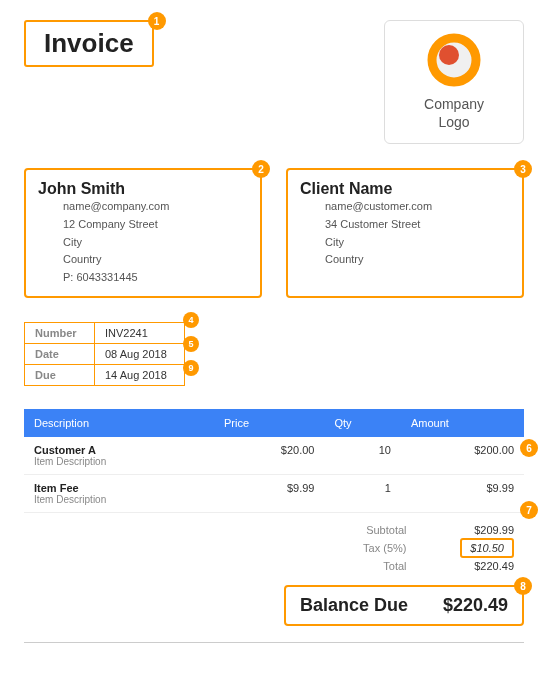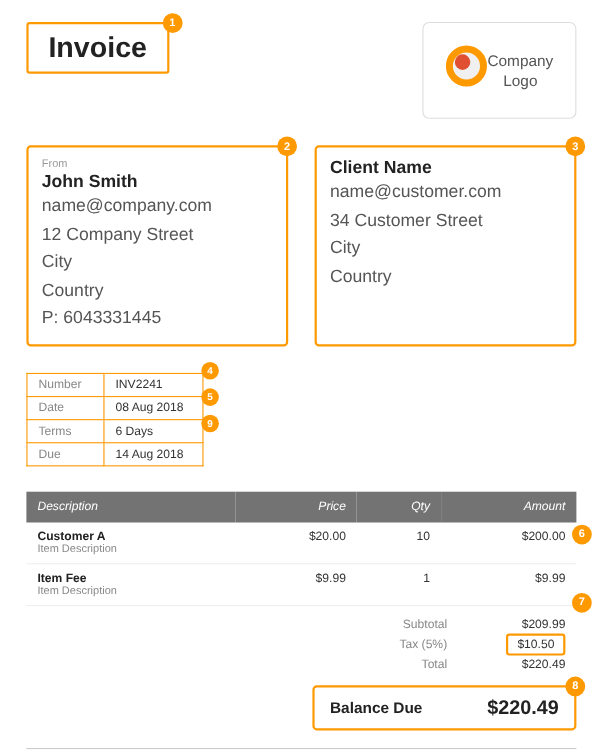--- a/index.html
+++ b/index.html
@@ -42,21 +42,21 @@
       display: flex;
       align-items: center;
       justify-content: center;
       font-weight: bold;
     }
     .logo-box {
       border: 1px solid #ddd;
       border-radius: 6px;
       padding: 12px 20px;
       display: flex;
-      flex-direction: row;
+      flex-direction: column;
       align-items: center;
       width: 140px;
     }
     .logo-icon {
       width: 54px;
       height: 54px;
       margin-bottom: 8px;
     }
     .logo-text {
       font-size: 14px;
@@ -85,21 +85,22 @@
     }
     .address-name {
       font-size: 16px;
       font-weight: bold;
       color: #222;
       margin-bottom: 0;
     }
     .address-detail {
       color: #555;
       line-height: 1.6;
-      font-size: 16px;
+      font-size: 11px;
+      margin-left: 25px;
     }
     .badge {
       position: absolute;
       top: -10px;
       right: -10px;
       background: #f90;
       color: #fff;
       border-radius: 50%;
       width: 18px;
       height: 18px;
@@ -118,20 +119,21 @@
       border-collapse: collapse;
     }
     .meta-table tr td {
       border: 1px solid #f90;
       padding: 4px 10px;
       font-size: 11px;
     }
     .meta-table tr td:first-child {
       color: #888;
       width: 70px;
+      font-weight: bold;
     }
     .meta-table tr td:last-child {
       color: #333;
       min-width: 90px;
     }
     .meta-badge-wrap {
       position: relative;
       display: inline-block;
     }
     .meta-badge {
@@ -150,31 +152,30 @@
       font-weight: bold;
     }
 
     
     .items-table {
       width: 100%;
       border-collapse: collapse;
       margin-bottom: 8px;
     }
     .items-table thead tr {
-      background: #737373;
-      color: #fff;
-      font-style: italic;
+      background: #3b82f6;
+      color: #fff;
     }
     .items-table thead th {
       padding: 8px 10px;
       font-size: 11px;
       font-weight: normal;
       text-align: left;
     }
-    .items-table thead th.right { text-align: right; }
+    .items-table thead th.right { }
     .items-table tbody tr {
       border-bottom: 1px solid #eee;
     }
     .items-table tbody td {
       padding: 7px 10px;
       font-size: 11px;
       vertical-align: top;
     }
     .items-table tbody td.right { text-align: right; }
     .item-title { font-weight: bold; color: #222; }
@@ -198,34 +199,35 @@
     .totals-table tr td:first-child { color: #888; text-align: right; }
     .totals-table tr td:last-child { text-align: right; color: #333; margin-top: 44px; }
     .tax-row td { }
     .tax-box {
       border: 2px solid #f90;
       border-radius: 3px;
       padding: 2px 8px;
       font-size: 11px;
       color: #333;
       text-align: right;
+      font-style: italic;
     }
 
     .balance-due-row {
       border: 2px solid #f90;
       border-radius: 4px;
       padding: 8px 14px;
       display: flex;
       justify-content: space-between;
       align-items: center;
       margin-top: 4px;
       position: relative;
     }
     .balance-label {
-      font-size: 14px;
+      font-size: 18px;
       font-weight: bold;
       color: #222;
     }
     .balance-amount {
       font-size: 18px;
       font-weight: bold;
       color: #222;
     }
     .badge-8 {
       position: absolute;
@@ -300,21 +302,20 @@
       <circle cx="27" cy="27" r="22" fill="none" stroke="#f90" stroke-width="9"></circle>
 
       <circle cx="22" cy="22" r="10" fill="#e05030"></circle>
     </svg>
     <span class="logo-text">Company<br>Logo</span>
   </div>
 </div>
 
 <div class="address-section">
   <div class="address-box">
-    <div class="address-label">From</div>
     <div class="address-name">John Smith</div>
     <div class="address-detail">
       <span>name@company.com</span><br>
       <span>12 Company Street</span><br>
       <span>City</span><br>
       <span>Country</span><br>
       <span>P: 6043331445</span>
     </div>
     <span class="badge">2</span>
   </div>
@@ -334,24 +335,20 @@
   <div class="meta-badge-wrap">
     <table class="meta-table">
       <tbody>
           <tr>
         <td>Number</td>
         <td>INV2241</td>
       </tr>
       <tr>
         <td>Date</td>
         <td>08 Aug 2018</td>
-      </tr>
-      <tr>
-        <td>Terms</td>
-        <td>6 Days</td>
       </tr>
       <tr>
         <td>Due</td>
         <td>14 Aug 2018</td>
       </tr>
     </tbody>
       </table>
     <span class="meta-badge" style="top:-10px;right:-14px;">4</span>
     <span class="meta-badge" style="top:14px;right:-14px;">5</span>
     <span class="meta-badge" style="top:38px;right:-14px;">9</span>

